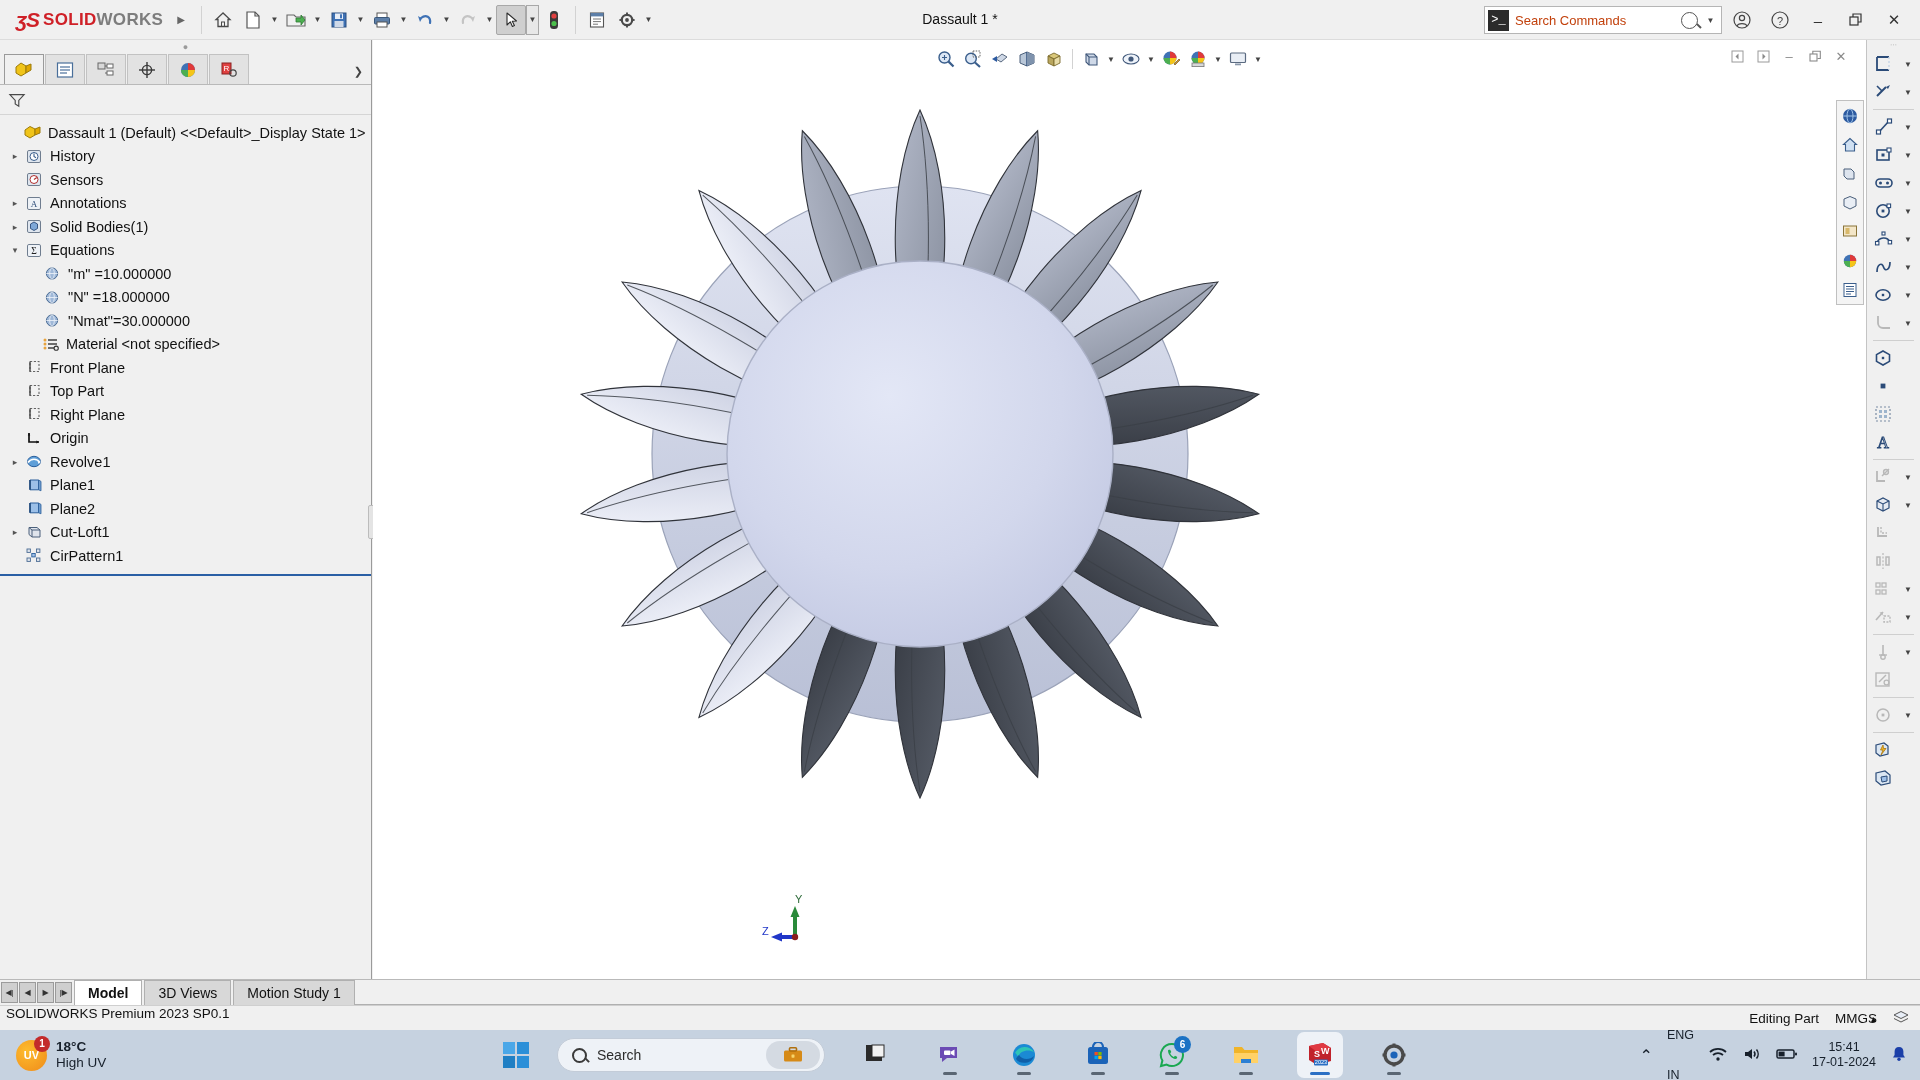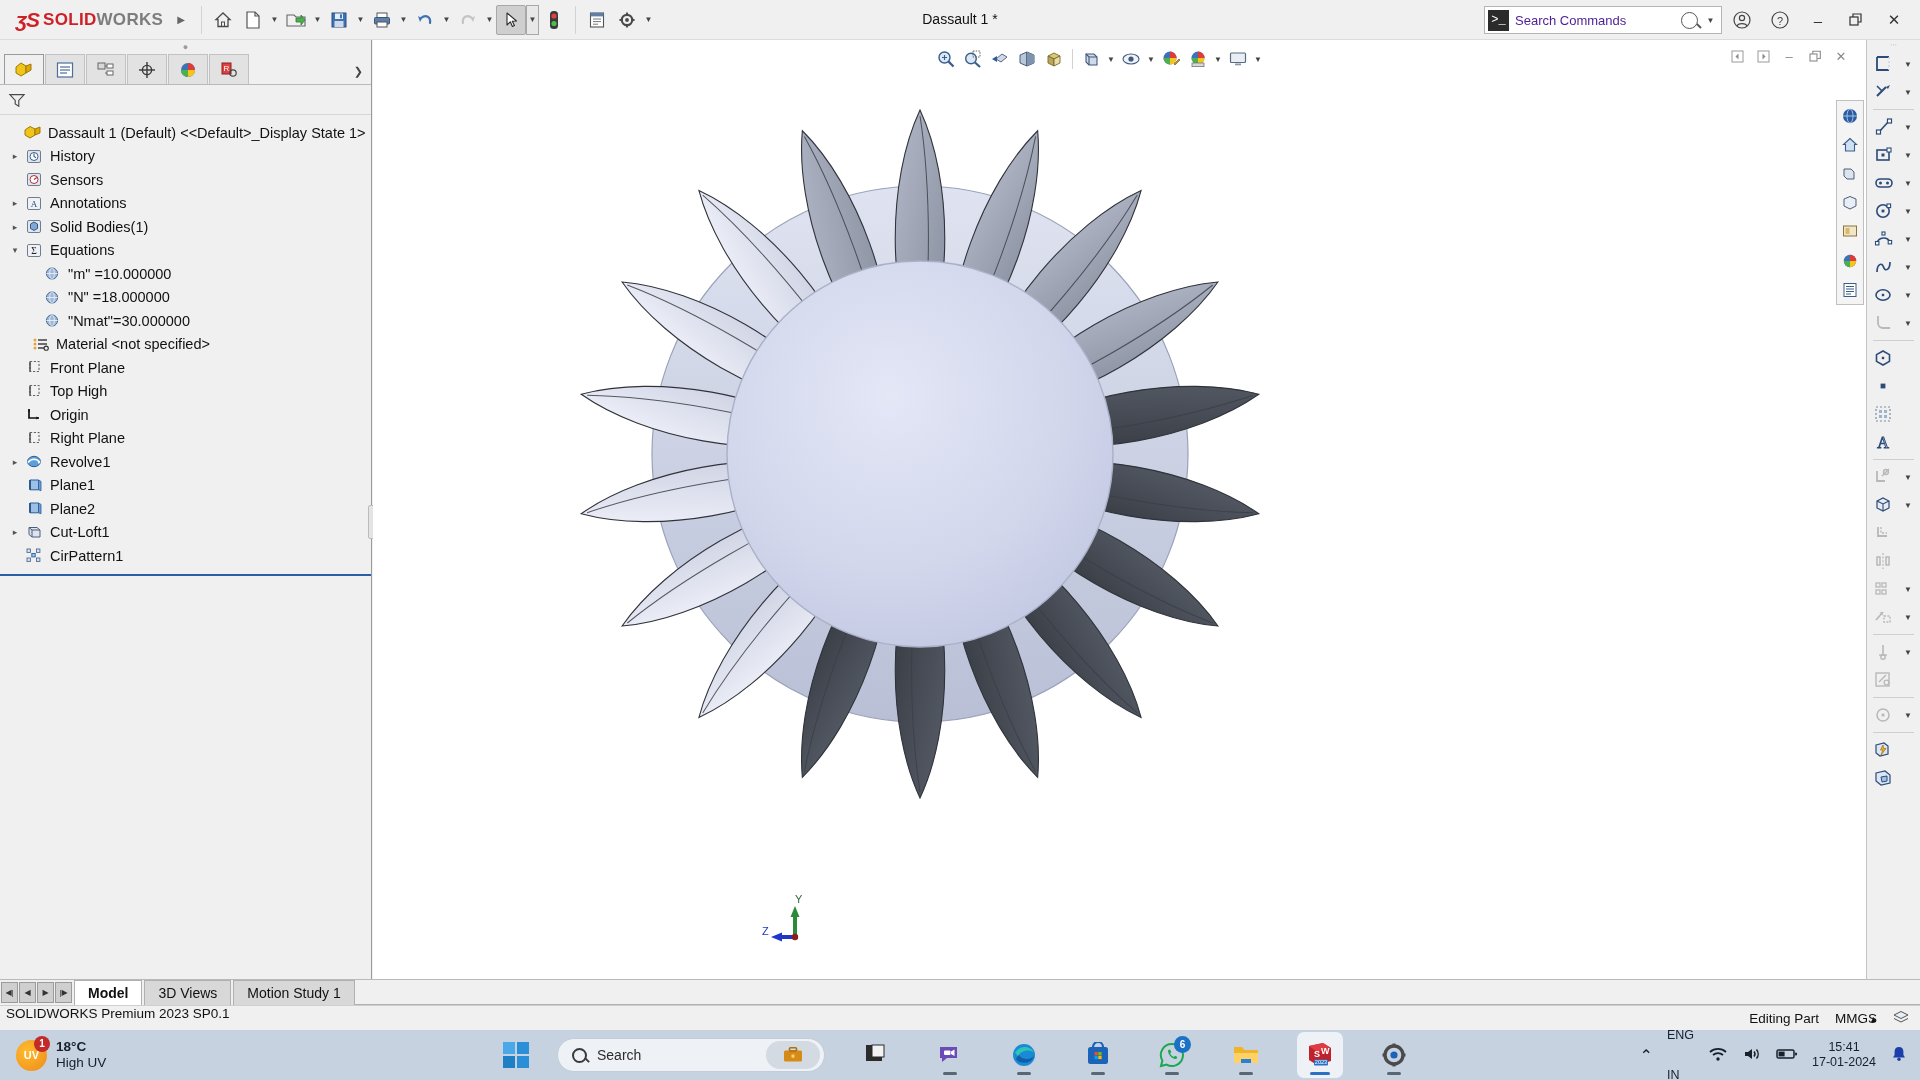--- a/index.html
+++ b/index.html
@@ -32,21 +32,21 @@
 
   .doc-title { position:absolute; left:0; right:0; text-align:center; font-size:14px; color:#111; top:11px;}
 
   .tr-group { position:absolute; right:8px; top:4px; display:flex; align-items:center; gap:2px;}
   .searchbox {
     width: 238px; height: 28px; background:#fff; border:1px solid #b5b5b5;
     display:flex; align-items:center; gap:6px; padding: 0 4px 0 3px;
   }
   .cmd-ico { width:21px; height:21px; background:#2b2b2b; color:#fff; font-size:12px;
              display:flex; align-items:center; justify-content:center; font-family:"Liberation Mono", monospace;}
-  .search-ph { flex:1; font-size:13px; color:#4c1d95; }
+  .search-ph { flex:1; font-size:13px; color:#c2410c; }
   .mag { width:17px; height:17px; border:1.7px solid #555; border-radius:50%; position:relative; }
   .mag::after{content:""; position:absolute; width:6px; height:1.7px; background:#555; transform:rotate(45deg);
               right:-5px; bottom:1px;}
   .winbtn { width:36px; height:32px; display:flex; align-items:center; justify-content:center;
             font-size:15px; color:#333; }
 
   
   .leftpanel { position:absolute; left:0; top:40px; width:372px; height:945px; background:#f0f0f0;
                border-right:1px solid #9a9a9a; }
   .panel-grip { height:13px; display:flex; align-items:center; justify-content:center; color:#9b9b9b; font-size:9px;}
@@ -436,21 +436,21 @@
           <div class="tw" style="width: 0px;"></div>
           <div class="tico">
             <svg width="19" height="17" viewBox="0 0 19 17">
               <circle cx="9" cy="8.5" r="5.6" fill="#9fb8d8" stroke="#4a6b93" stroke-width="1"></circle>
               <ellipse cx="9" cy="8.5" rx="2.3" ry="5.6" fill="none" stroke="#e8eef7" stroke-width=".9"></ellipse>
               <line x1="3.4" y1="8.5" x2="14.6" y2="8.5" stroke="#e8eef7" stroke-width=".9"></line>
             </svg>
           </div>
           <div class="tlabel">"Nmat"=30.000000</div>
         </div>
-        <div class="trow" style="padding-left: 12px;">
+        <div class="trow" style="padding-left: 22px;">
           <div class="tw"></div>
           <div class="tico">
             <svg width="19" height="17" viewBox="0 0 19 17">
               <circle cx="4" cy="4" r="1.5" fill="#e8a33d"></circle>
               <line x1="7" y1="4" x2="16" y2="4" stroke="#333" stroke-width="1.4"></line>
               <circle cx="4" cy="8" r="1.5" fill="#e8a33d"></circle>
               <line x1="7" y1="8" x2="16" y2="8" stroke="#333" stroke-width="1.4"></line>
               <circle cx="4" cy="12" r="1.5" fill="#e8a33d"></circle>
               <line x1="7" y1="12" x2="13" y2="12" stroke="#333" stroke-width="1.4"></line>
               <circle cx="15.2" cy="12.2" r="2.1" fill="none" stroke="#333" stroke-width="1.1"></circle>
@@ -471,43 +471,43 @@
         </div>
         <div class="trow" style="padding-left: 6px;">
           <div class="tw"></div>
           <div class="tico">
             <svg width="19" height="17" viewBox="0 0 19 17">
               <path d="M5 2.5 L14 2.5 L14 12.5 L5 12.5 Z" fill="none" stroke="#666" stroke-width="1.1" stroke-dasharray="2.2 1.6"></path>
               <path d="M5 2.5 L5 12.5" stroke="#444" stroke-width="1.4"></path>
               <path d="M6.8 3.6 L12.6 3.6 L12.6 11.4 L6.8 11.4 Z" fill="#f4f4f4" opacity=".6"></path>
             </svg>
           </div>
-          <div class="tlabel">Top High</div>
+          <div class="tlabel">Top Part</div>
+        </div>
+        <div class="trow" style="padding-left: 6px;">
+          <div class="tw"></div>
+          <div class="tico">
+            <svg width="19" height="17" viewBox="0 0 19 17">
+              <path d="M5 2.5 L14 2.5 L14 12.5 L5 12.5 Z" fill="none" stroke="#666" stroke-width="1.1" stroke-dasharray="2.2 1.6"></path>
+              <path d="M5 2.5 L5 12.5" stroke="#444" stroke-width="1.4"></path>
+              <path d="M6.8 3.6 L12.6 3.6 L12.6 11.4 L6.8 11.4 Z" fill="#f4f4f4" opacity=".6"></path>
+            </svg>
+          </div>
+          <div class="tlabel">Right Plane</div>
         </div>
         <div class="trow" style="padding-left: 6px;">
           <div class="tw"></div>
           <div class="tico">
             <svg width="19" height="17" viewBox="0 0 19 17">
               <path d="M4 3 L4 12 L14 12" fill="none" stroke="#111" stroke-width="1.7"></path>
               <path d="M14 12 L11.4 10.6 L11.4 13.4 Z" fill="#111"></path>
               <path d="M4 3 L2.8 5.4 L5.2 5.4 Z" fill="#111"></path>
             </svg>
           </div>
           <div class="tlabel">Origin</div>
-        </div>
-        <div class="trow" style="padding-left: 6px;">
-          <div class="tw"></div>
-          <div class="tico">
-            <svg width="19" height="17" viewBox="0 0 19 17">
-              <path d="M5 2.5 L14 2.5 L14 12.5 L5 12.5 Z" fill="none" stroke="#666" stroke-width="1.1" stroke-dasharray="2.2 1.6"></path>
-              <path d="M5 2.5 L5 12.5" stroke="#444" stroke-width="1.4"></path>
-              <path d="M6.8 3.6 L12.6 3.6 L12.6 11.4 L6.8 11.4 Z" fill="#f4f4f4" opacity=".6"></path>
-            </svg>
-          </div>
-          <div class="tlabel">Right Plane</div>
         </div>
         <div class="trow" style="padding-left: 6px;">
           <div class="tw">▸</div>
           <div class="tico">
             <svg width="19" height="17" viewBox="0 0 19 17">
               <ellipse cx="9" cy="8.5" rx="6.4" ry="5.2" fill="#5f9fd8" stroke="#2b5f9c" stroke-width="1"></ellipse>
               <path d="M3 9.5 C6 5, 12 5, 15 9.5" fill="none" stroke="#fff" stroke-width="1.5"></path>
               <path d="M15 9.5 L12.6 8.3 L13.6 11 Z" fill="#fff"></path>
             </svg>
           </div>

